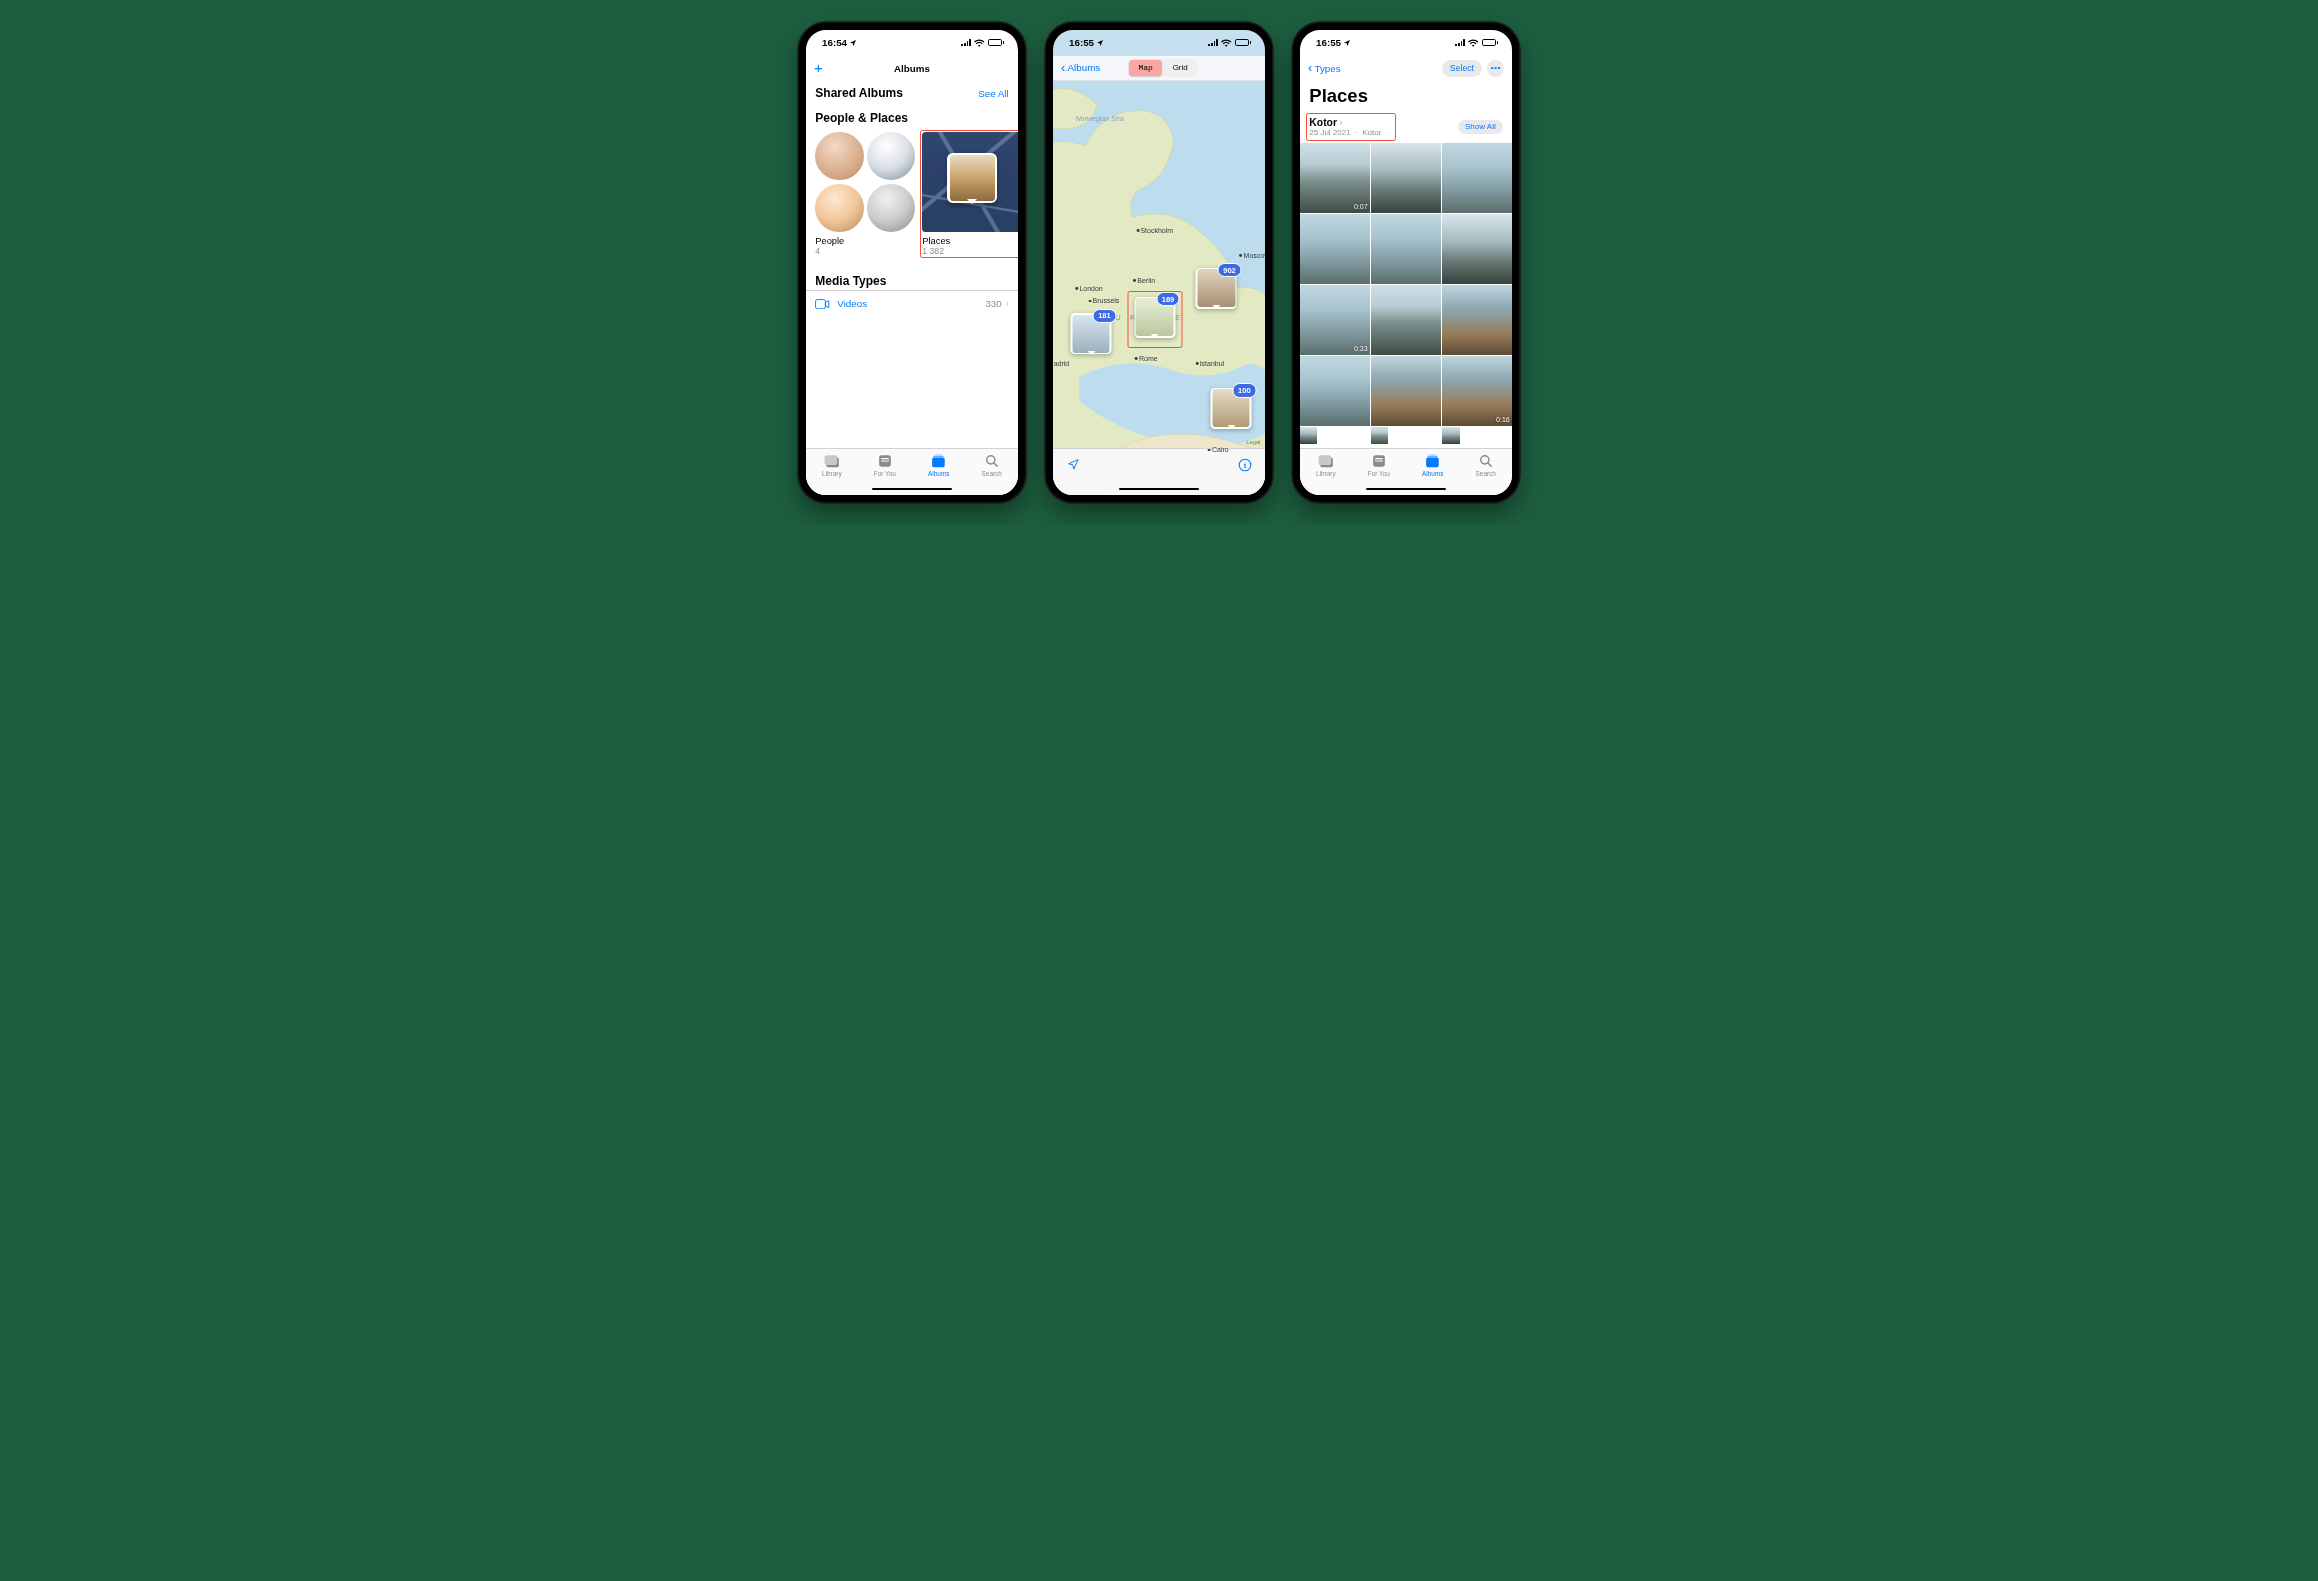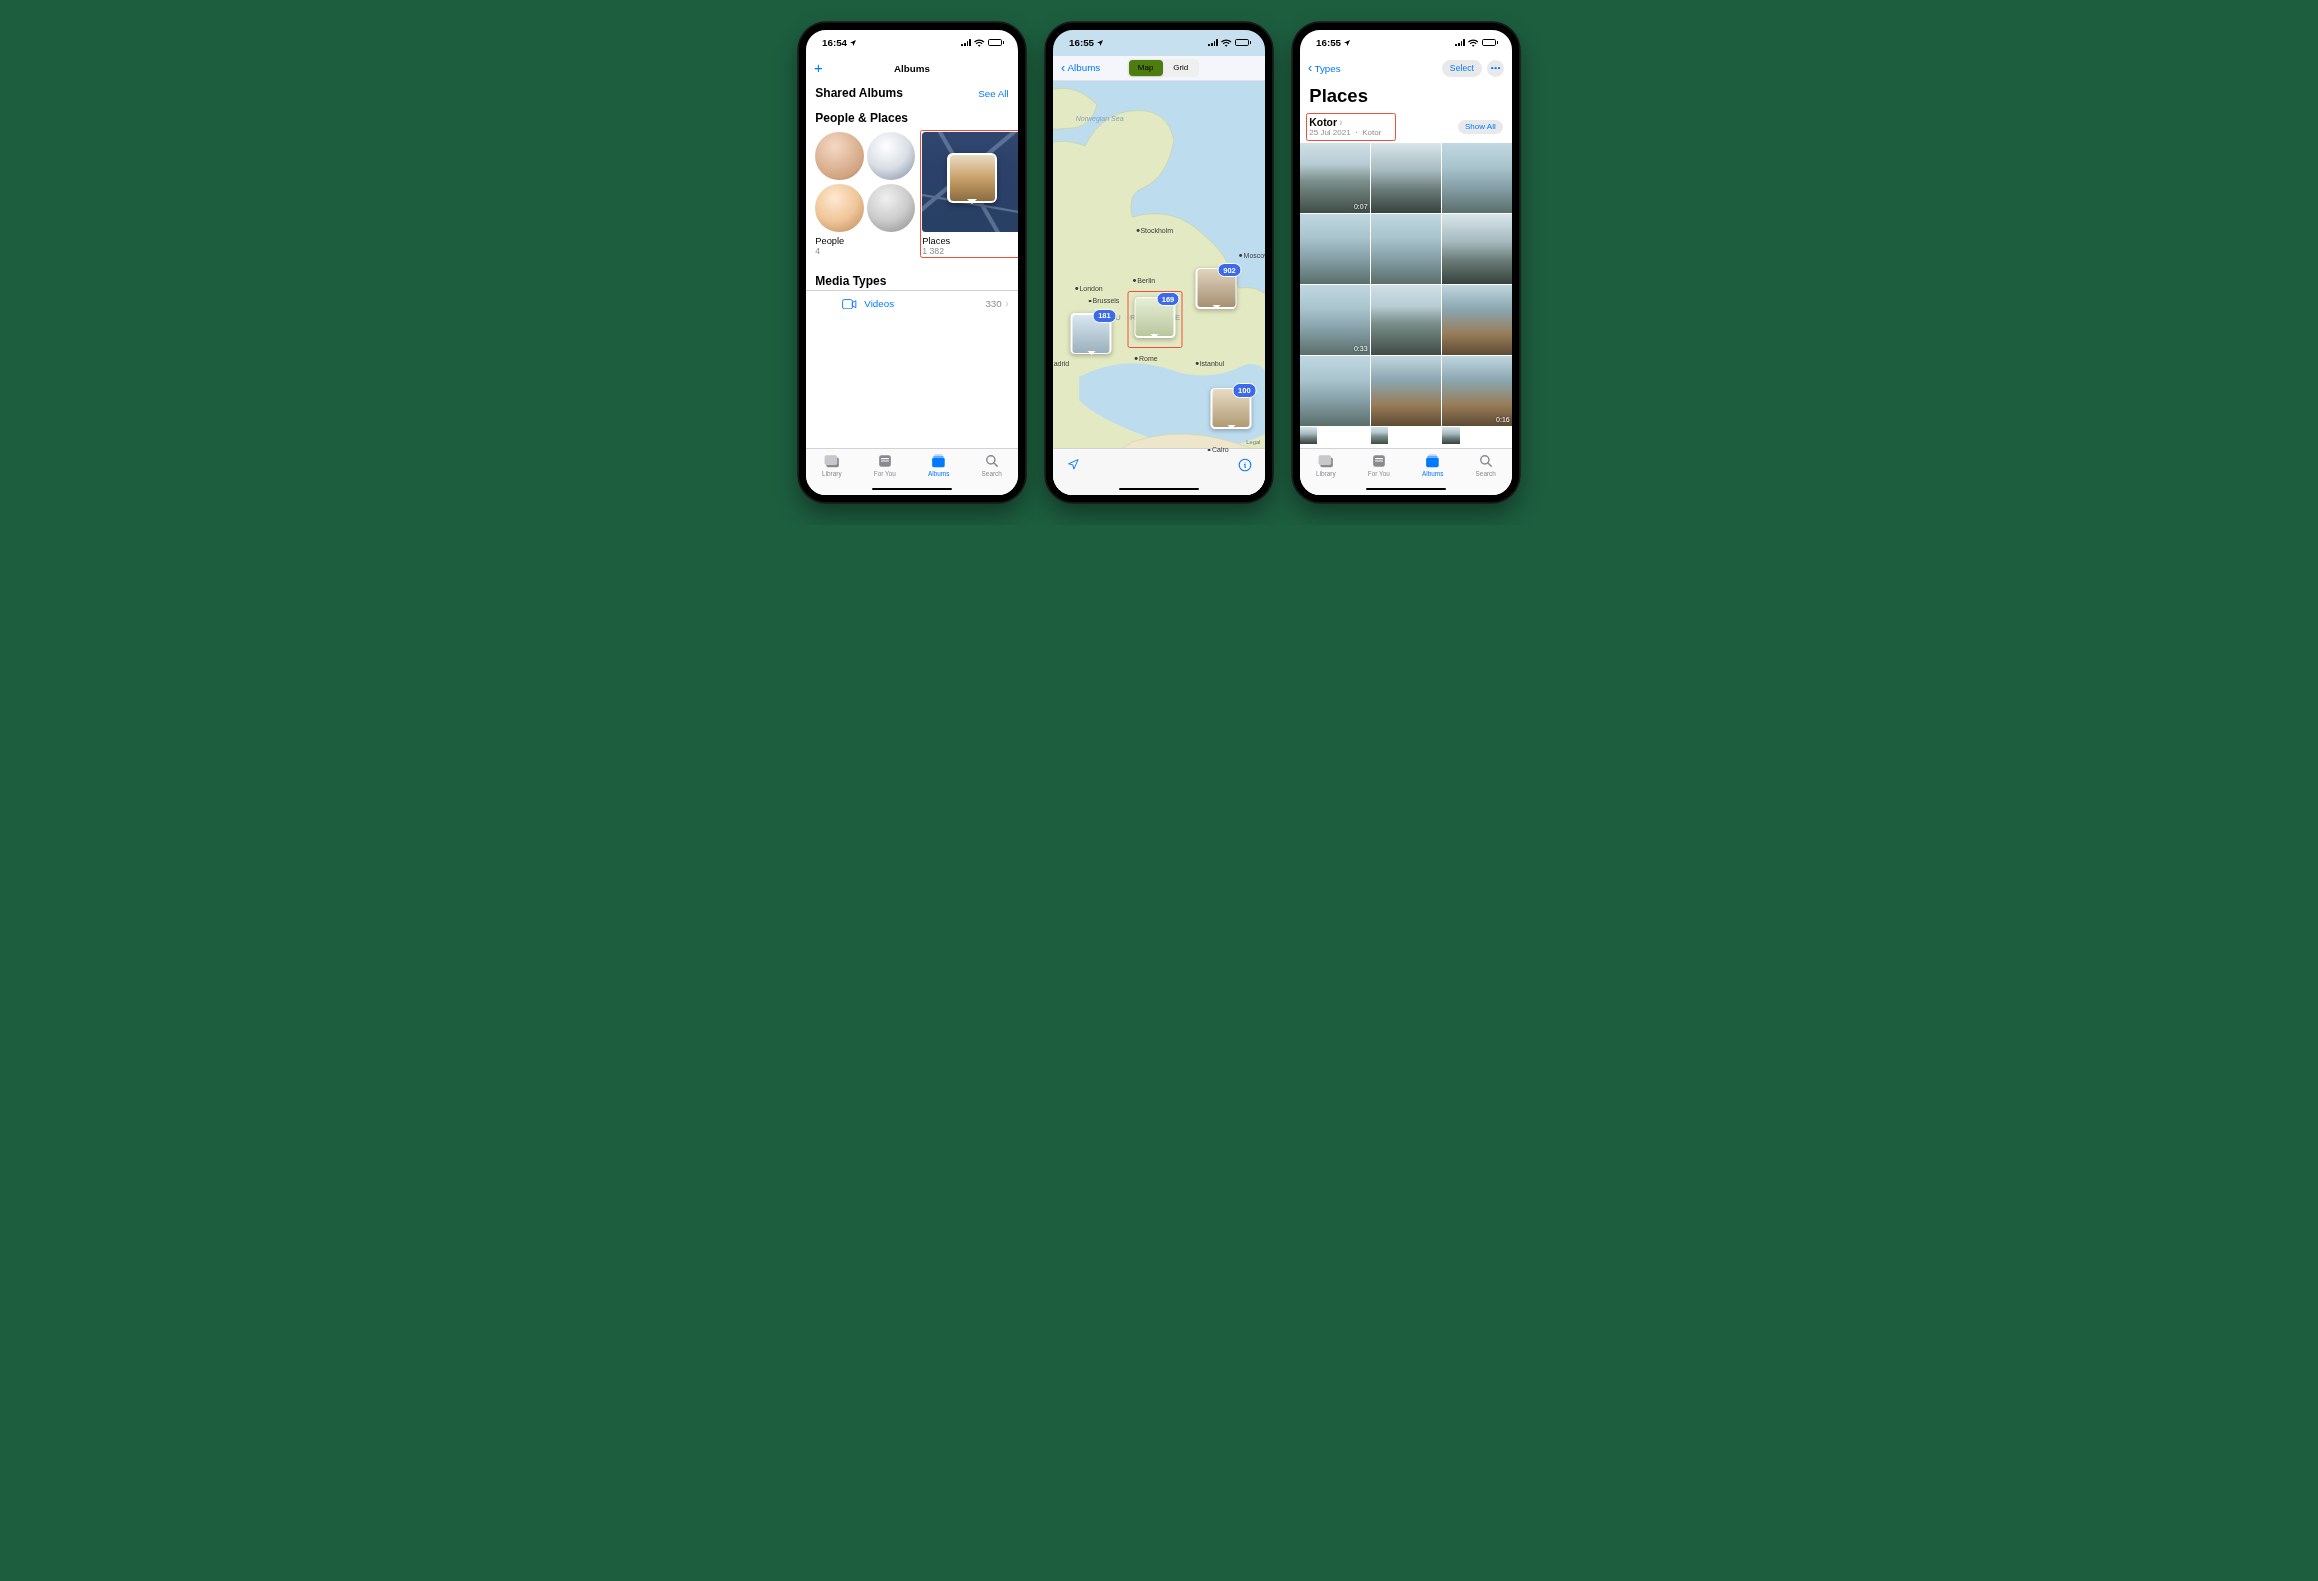--- a/index.html
+++ b/index.html
@@ -81,38 +81,38 @@
   .places-tile .roads{ position:absolute; inset:0; background:
      linear-gradient(60deg, transparent 46%, #6f85a7 47%, #6f85a7 49%, transparent 50%),
      linear-gradient(-40deg, transparent 56%, #6f85a7 57%, #6f85a7 59%, transparent 60%),
      linear-gradient(10deg, transparent 30%, #6f85a7 31%, #6f85a7 32%, transparent 33%);
      opacity:.7;}
   .places-tile .pin{ position:absolute; left:50%; top:50%; transform:translate(-50%,-58%); width:50px; height:50px; border-radius:5.8px; background:#fff; padding:2.3px; box-shadow:0 2.3px 5.8px rgba(0,0,0,.3);}
   .places-tile .pin::after{ content:""; position:absolute; left:50%; bottom:-5.8px; transform:translateX(-50%); border:5.8px solid transparent; border-top-color:#fff;}
   .places-tile .pin-img{ width:100%; height:100%; border-radius:3.5px; background:linear-gradient(180deg,#e9dcc3,#caa26a,#8c6b3f);}
   .hl-red { position:absolute; border:1.2px solid var(--red-highlight); border-radius:2.3px; pointer-events:none;}
   .media-row { display:flex; align-items:center; justify-content:space-between; padding:7px 9.3px; font-size:9.8px; border-top:0.6px solid var(--ios-border);}
-  .media-row .left{ display:flex; align-items:center; gap:7px; color:var(--ios-blue);margin-left:27px;}
+  .media-row .left{ display:flex; align-items:center; gap:7px; color:var(--ios-blue);}
   .media-row .count{ color:var(--ios-gray); display:flex; align-items:center; gap:3.5px;}
   .chev-right-gray{ color:#c7c7cc; font-size:10.4px;}
 
   
   .tabbar {
     height:47px; border-top:0.6px solid var(--ios-border); background:#fafafa;
     display:flex; justify-content:space-around; padding-top:4.6px; flex-shrink:0;
   }
   .tab { display:flex; flex-direction:column; align-items:center; gap:1.2px; font-size:6.4px; color: #8a8a8e; }
   .tab.active { color: var(--ios-blue); }
   .tab-icon { width:16px; height:15px; display:flex; align-items:center; justify-content:center;}
   .home-indicator { position:absolute; bottom:4.6px; left:50%; transform:translateX(-50%); width:80px; height:2.9px; background:#000; border-radius:1.7px;}
 
   
   .seg { display:flex; background:#efeff0; border-radius:5.2px; padding:1.2px; gap:1.2px;}
   .seg button { flex:1; border:none; background:transparent; padding:3.5px 9.3px; font-size:8px; font-weight:500; border-radius:4px; color:#000;}
-  .seg button.on { background:#4d7c0f; box-shadow:0 0.6px 1.7px rgba(0,0,0,.15);}
+  .seg button.on { background:#fca5a5; box-shadow:0 0.6px 1.7px rgba(0,0,0,.15);font-family:Liberation Mono, monospace;}
   .map-canvas { position:absolute; inset:0; }
   .map-canvas svg{ width:100%; height:100%; display:block;}
   .map-label { position:absolute; font-size:7px; color:#3b3b3b; white-space:nowrap; transform:translate(-50%,-50%);}
   .map-label .dot{ display:inline-block; width:2.9px; height:2.9px; background:#3b3b3b; border-radius:50%; margin-right:1.2px; transform:translateY(-0.6px);}
   .sea-label { color:#88a3bb; font-style:italic; font-size:7px;}
   .continent-label { letter-spacing:3.5px; color:#8e8e8e; font-size:8px; font-weight:500;}
   .cluster { position:absolute; width:41px; height:41px; background:#fff; border-radius:4.6px; padding:1.7px; box-shadow:0 1.2px 4.6px rgba(0,0,0,.25); transform:translate(-50%,-100%);}
   .cluster::after{ content:""; position:absolute; left:50%; bottom:-4.6px; transform:translateX(-50%); border:4.6px solid transparent; border-top-color:#fff;}
   .cluster .thumb{ width:100%; height:100%; border-radius:2.9px; }
   .cluster .badge{ position:absolute; top:-4.6px; right:-4.6px; background:#3d6ae6; color:#fff; font-size:7.5px; font-weight:600; padding:1.7px 4.6px; border-radius:7px; border:1.2px solid #fff;}

